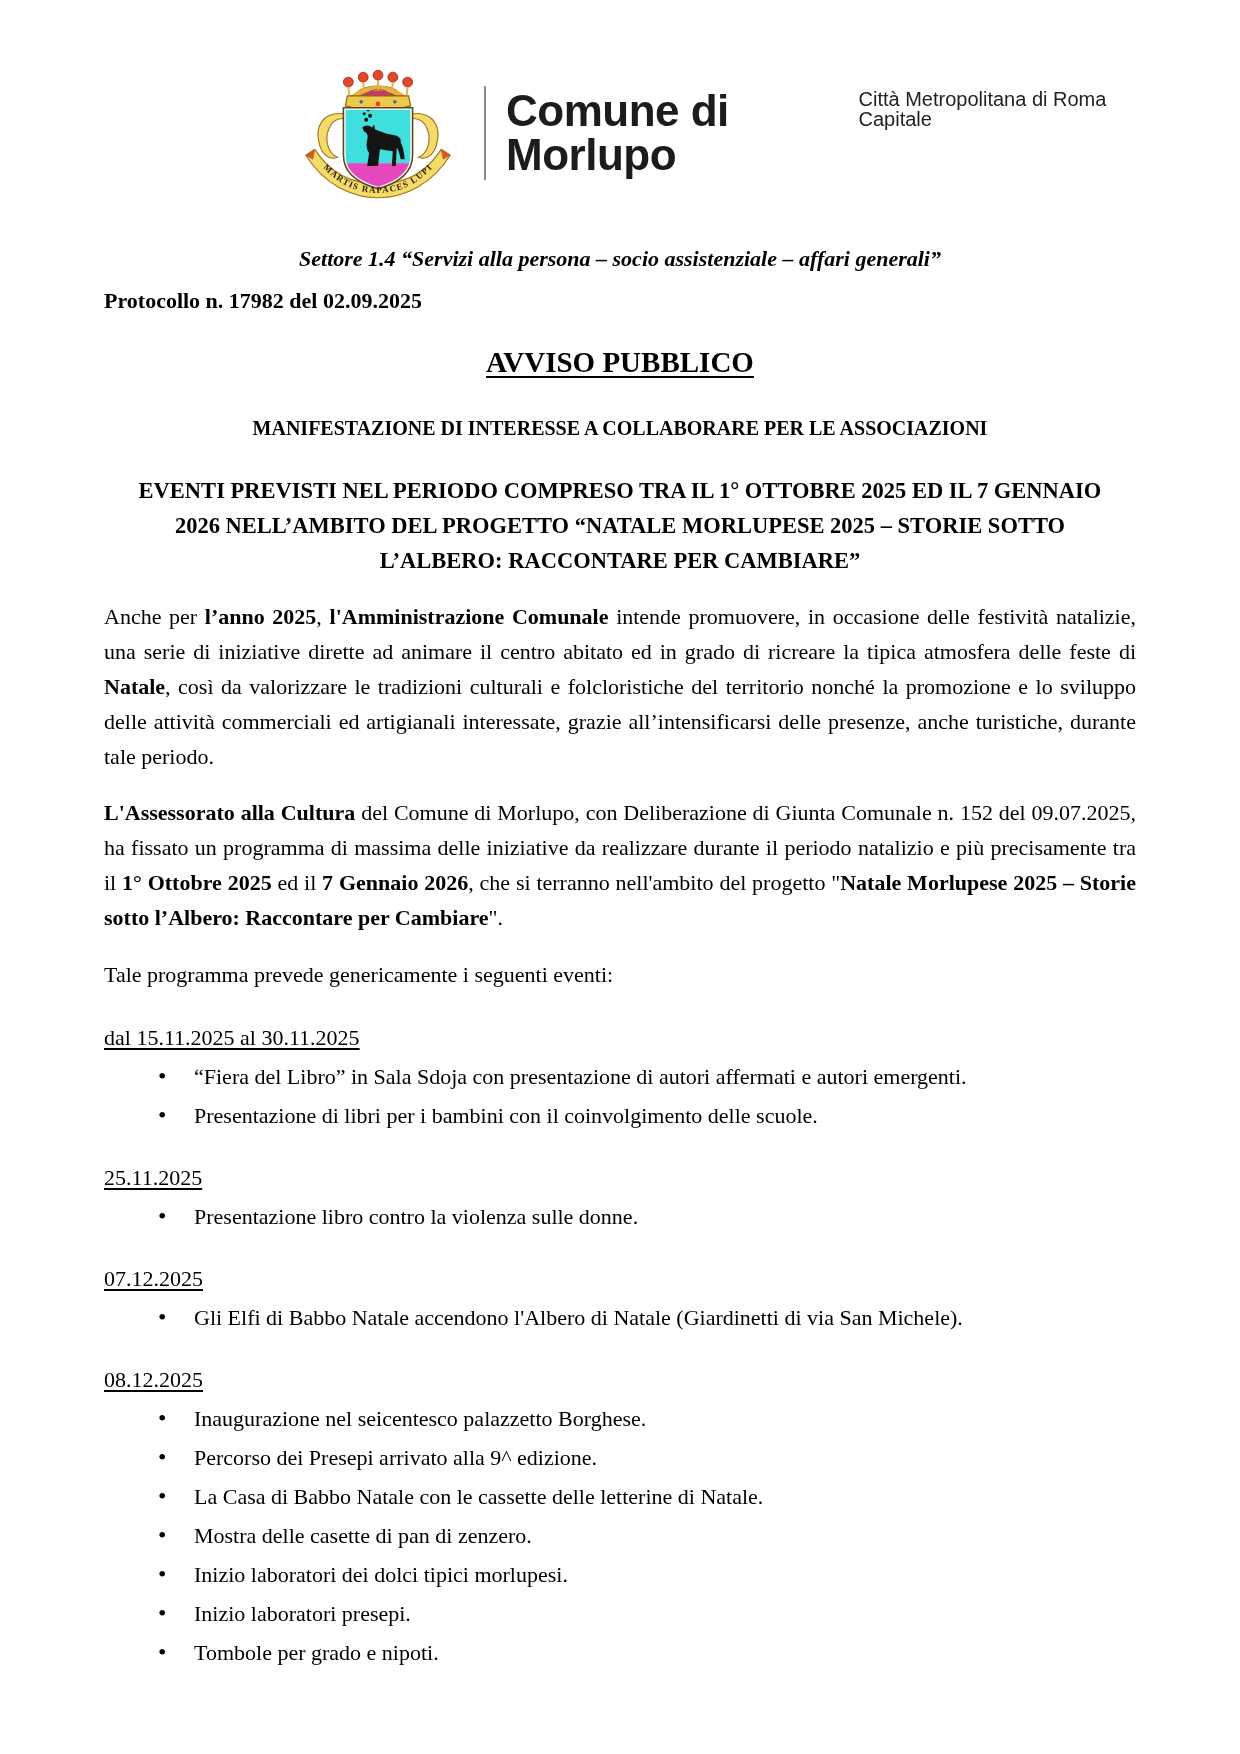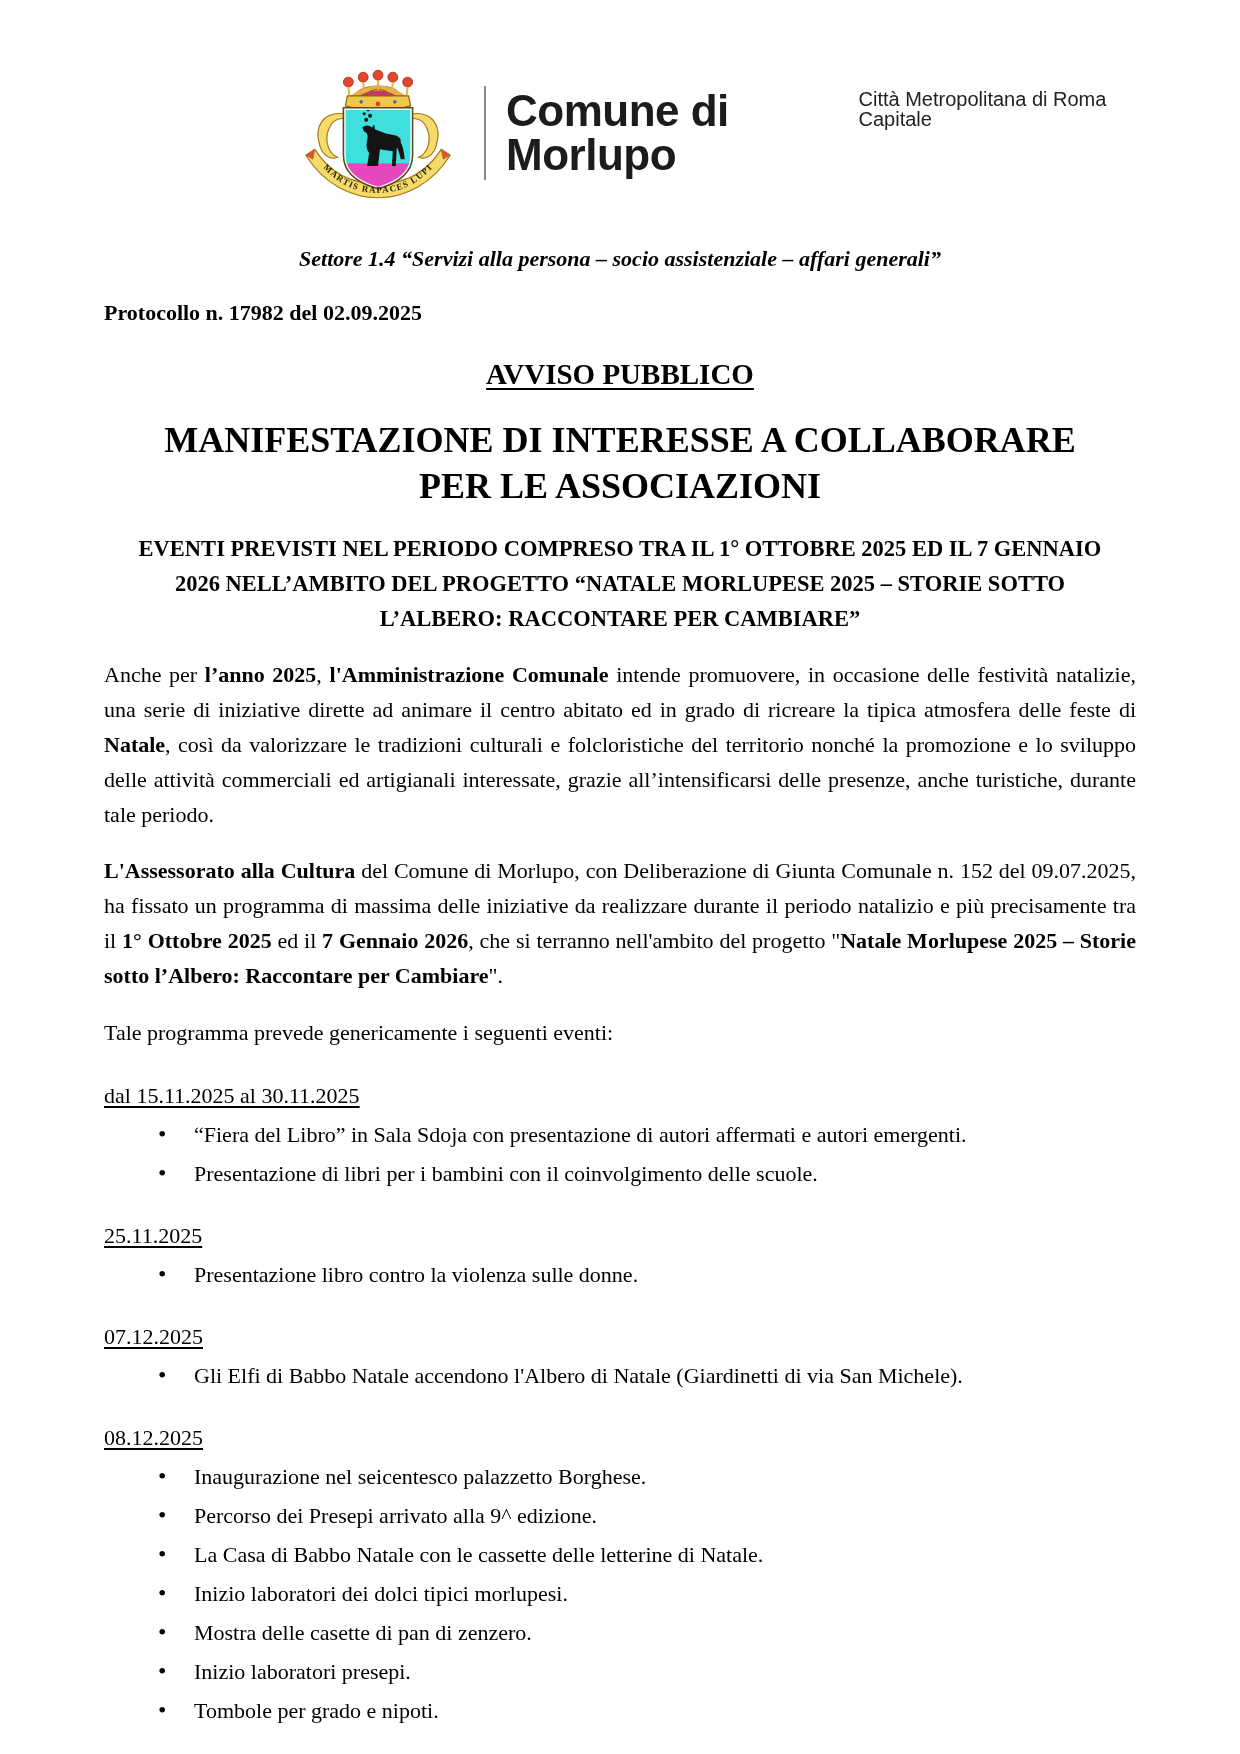--- a/index.html
+++ b/index.html
@@ -46,41 +46,41 @@
 
   
   .sector-line {
     margin: 46px 0 0 0;
     text-align: center;
     font-weight: 700;
     font-style: italic;
     font-size: 22px;
   }
   .protocol-line {
-    margin: 28px 0 0 0;
+    margin: 16px 0 0 0;
     font-weight: 700;
     font-size: 22px;
   }
   .notice-title {
     margin: 32px 0 0 0;
     text-align: center;
     font-weight: 700;
     font-size: 29px;
   }
   .notice-title .u {
     text-decoration: underline;
     text-decoration-thickness: 2px;
     text-underline-offset: 4px;
   }
   .notice-subtitle {
     margin: 26px auto 0 auto;
     max-width: 920px;
     text-align: center;
     font-weight: 700;
-    font-size: 36px;
+    font-size: 20px;
     line-height: 46px;
   }
   .notice-subheading {
     margin: 22px auto 8px auto;
     max-width: 980px;
     text-align: center;
     font-weight: 700;
     font-size: 22.5px;
     line-height: 35px;
   }
@@ -241,20 +241,20 @@
       <li>Gli Elfi di Babbo Natale accendono l'Albero di Natale (Giardinetti di via San Michele).</li>
     </ul>
   </section>
 
   <section class="event-group">
     <p class="date-label"><span class="u">08.12.2025</span></p>
     <ul class="event-list">
       <li>Inaugurazione nel seicentesco palazzetto Borghese.</li>
       <li>Percorso dei Presepi arrivato alla 9^ edizione.</li>
       <li>La Casa di Babbo Natale con le cassette delle letterine di Natale.</li>
+      <li>Mostra delle casette di pan di zenzero.</li>
       <li>Inizio laboratori dei dolci tipici morlupesi.</li>
-      <li>Mostra delle casette di pan di zenzero.</li>
       <li>Inizio laboratori presepi.</li>
       <li>Tombole per grado e nipoti.</li>
     </ul>
   </section>
 
 </div>
 
 </body></html>

